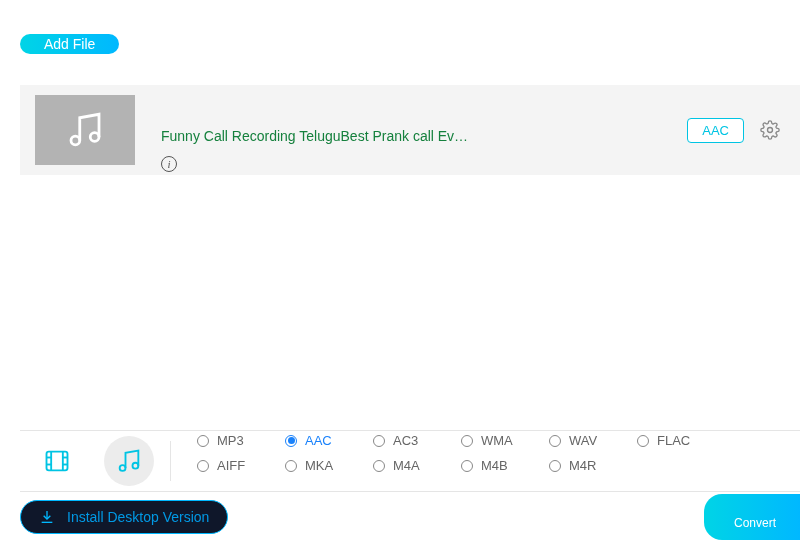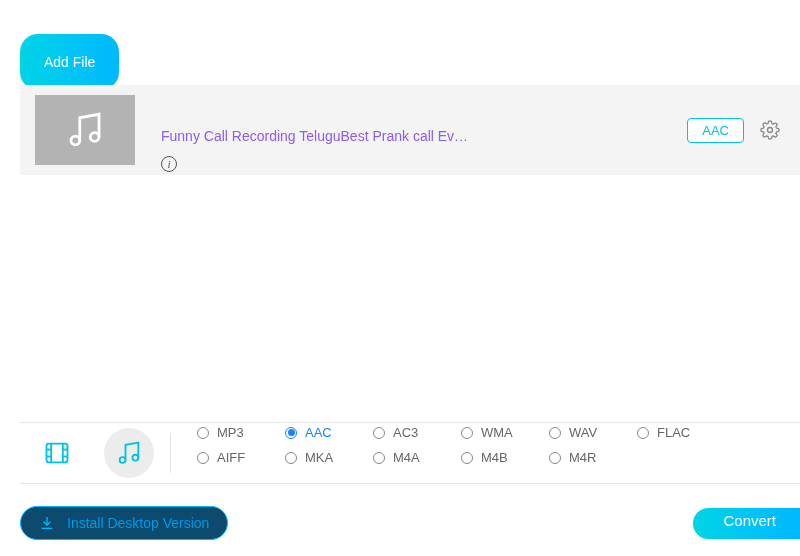--- a/index.html
+++ b/index.html
@@ -11,21 +11,21 @@
       position: relative;
     }
     .add-file-btn {
       position: absolute;
       top: 34px;
       left: 20px;
       background: linear-gradient(90deg, #00d4e6 0%, #00b8ff 100%);
       color: #fff;
       border: none;
       border-radius: 18px;
-      padding: 20px 24px;
+      padding: 2px 24px;
       font-size: 14px;
       font-weight: 500;
       cursor: pointer;
     }
     .file-row {
       position: absolute;
       top: 85px;
       left: 20px;
       right: 0;
       height: 90px;
@@ -43,21 +43,21 @@
       align-items: center;
       justify-content: center;
       flex-shrink: 0;
     }
     .thumb svg { width: 42px; height: 42px; }
     .file-info {
       margin-left: 26px;
       flex: 1;
     }
     .file-title {
-      color: #8b5cf6;
+      color: #15803d;
       font-size: 14px;
       margin-bottom: 10px;
       margin-top: 39px;
     }
     .info-icon {
       display: inline-flex;
       align-items: center;
       justify-content: center;
       width: 16px;
       height: 16px;
@@ -78,21 +78,21 @@
       margin-right: 16px;
       cursor: pointer;
     }
     .gear-icon {
       cursor: pointer;
       display: inline-flex;
     }
     .gear-icon svg { width: 20px; height: 20px; }
     .format-panel {
       position: absolute;
-      bottom: 72px;
+      bottom: 64px;
       left: 20px;
       right: 0;
       border-top: 1px solid #e5e5e5;
       border-bottom: 1px solid #e5e5e5;
       display: flex;
       align-items: center;
       height: 62px;
     }
     .panel-tabs {
       display: flex;
@@ -159,38 +159,38 @@
       bottom: 16px;
       left: 20px;
       right: 0;
       display: flex;
       align-items: center;
       justify-content: space-between;
     }
     .install-btn {
       border: 1px solid #00b8ff;
       color: #0099e5;
-      background: #0c4a6e;
+      background: #0f172a;
       border-radius: 18px;
       padding: 8px 18px;
       font-size: 14px;
       cursor: pointer;
       display: flex;
       align-items: flex-end;
       gap: 12px;
     }
     .install-btn svg { width: 16px; height: 16px; }
     .convert-btn {
       background: linear-gradient(90deg, #00d4e6 0%, #00b8ff 100%);
       color: #fff;
       border: none;
       border-top-left-radius: 18px;
       border-bottom-left-radius: 18px;
-      padding: 4px 24px 10px 30px;
-      font-size: 15px;
+      padding: 22px 24px 10px 30px;
+      font-size: 12px;
       cursor: pointer;
     }
   </style>
 </head>
 <body>
 
 <button class="add-file-btn">Add File</button>
 
 <div class="file-row">
   <div class="thumb">

